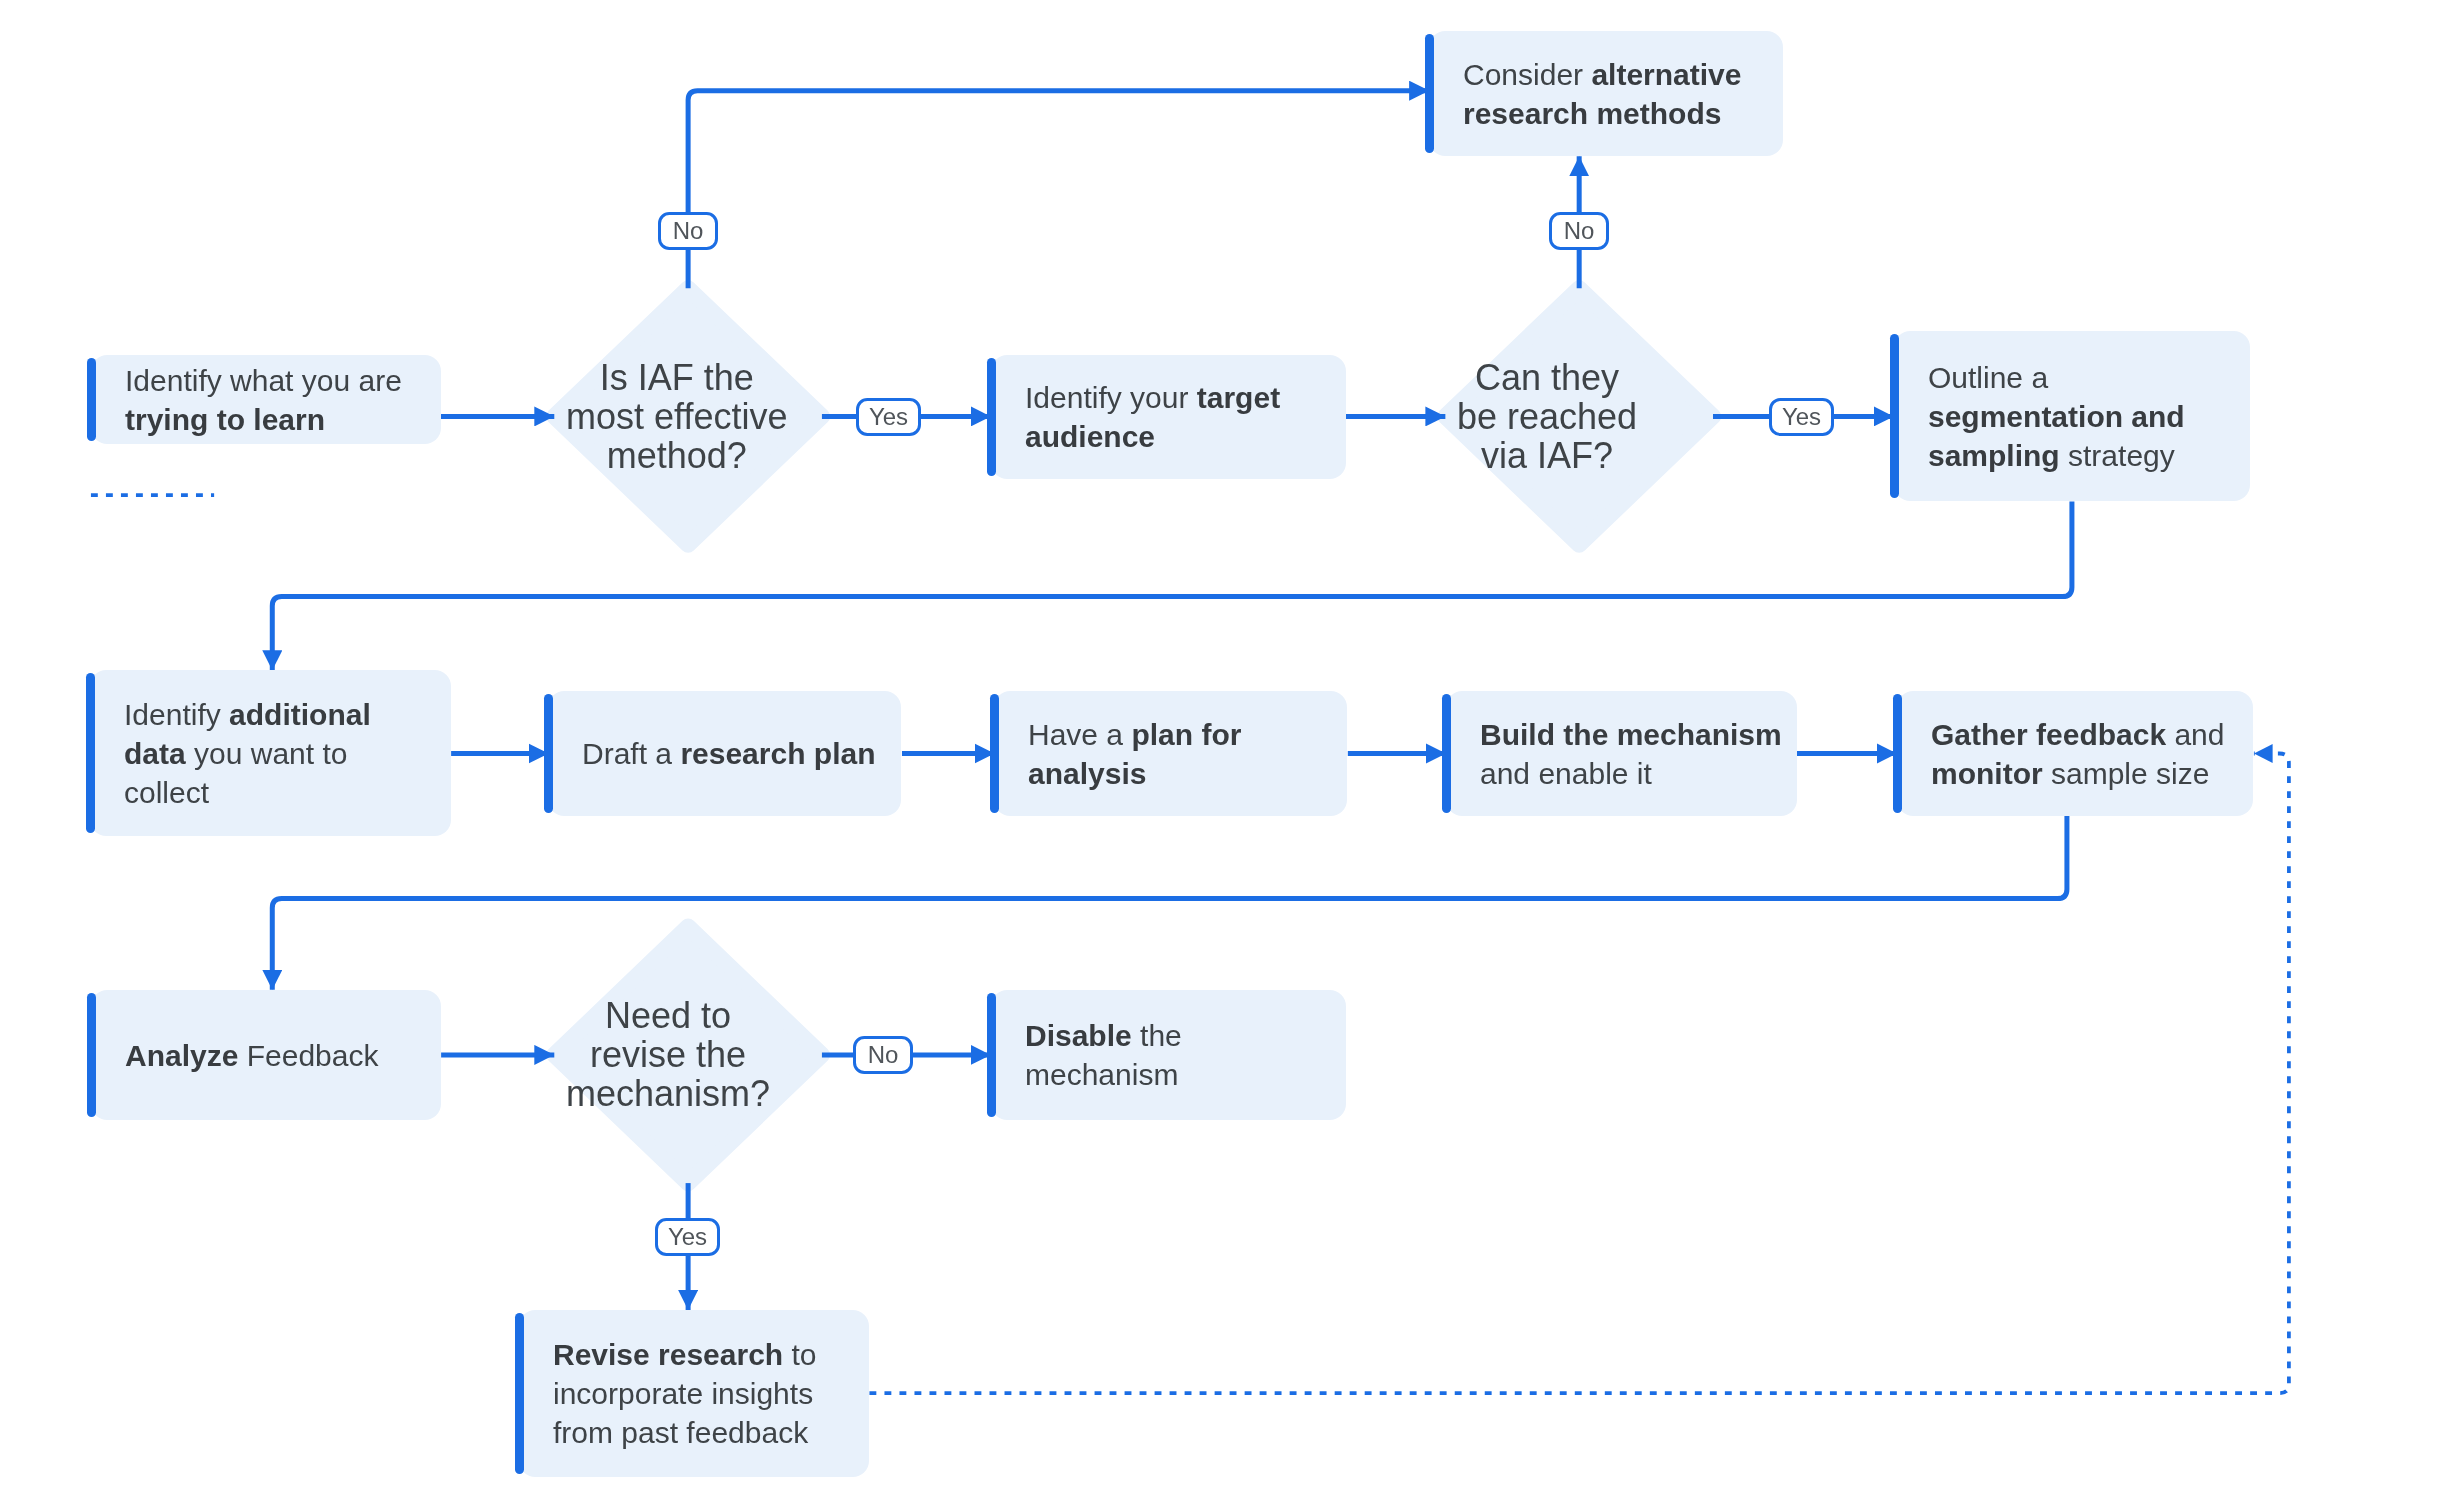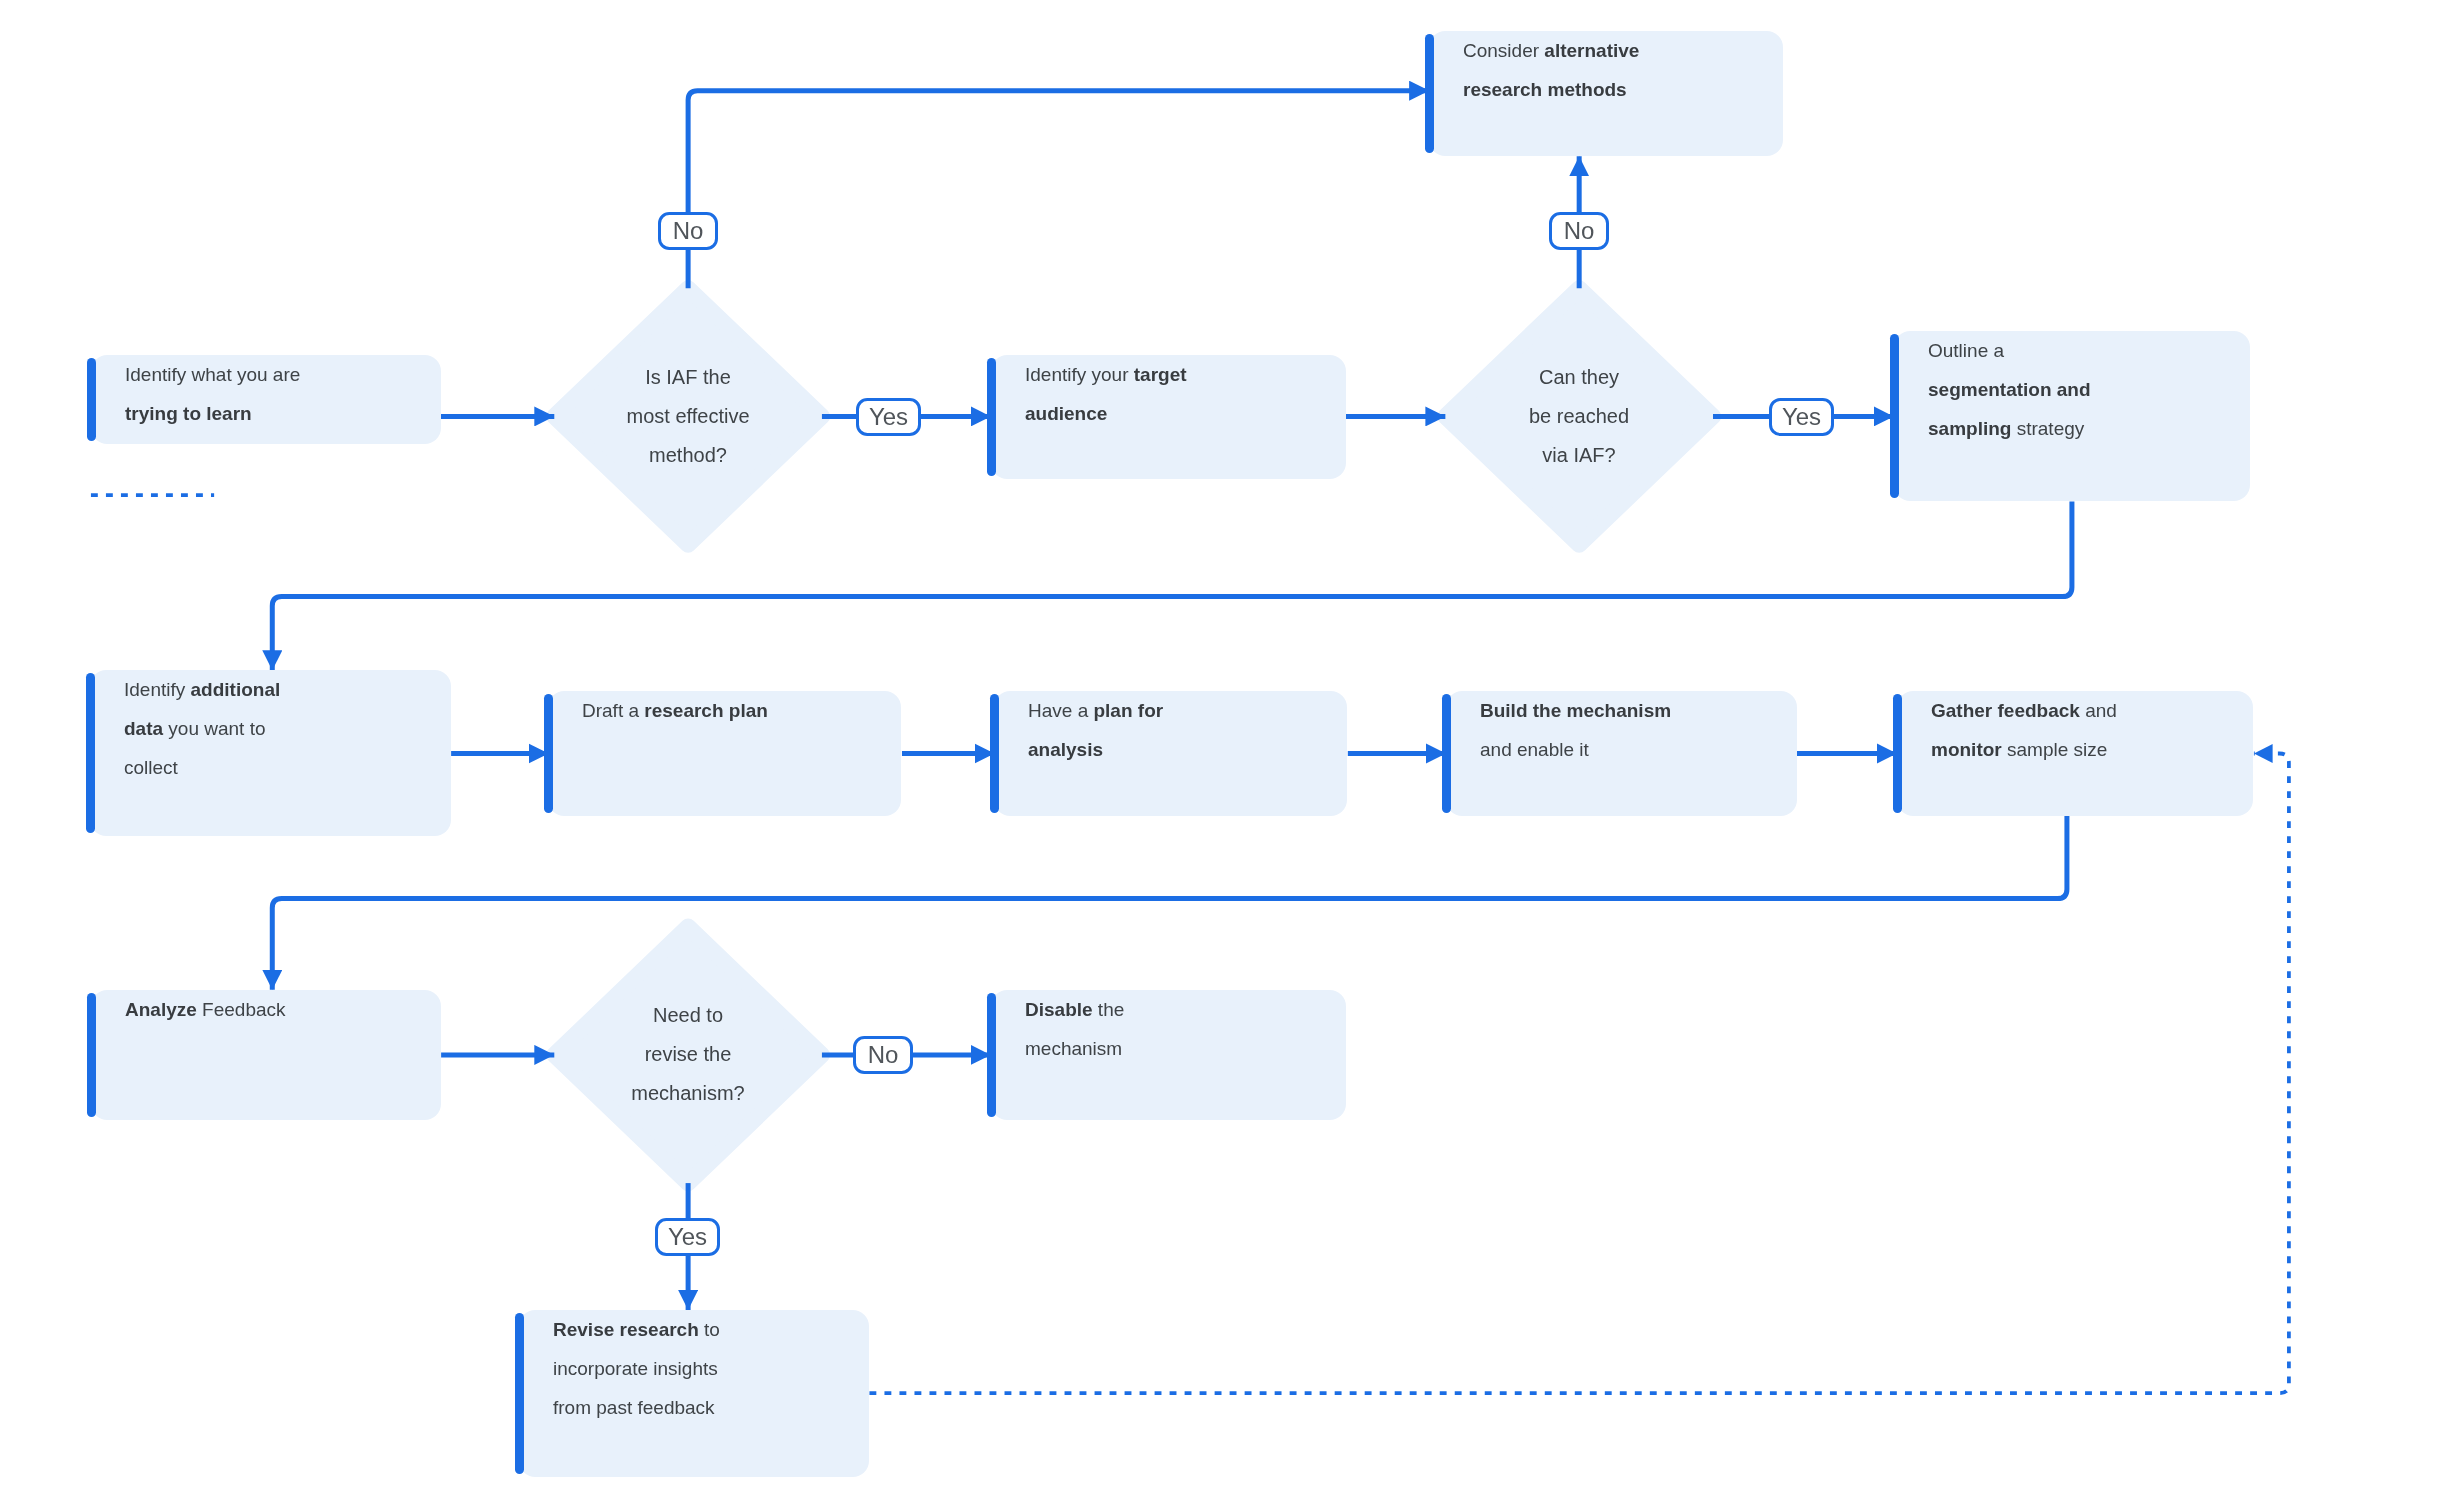--- a/index.html
+++ b/index.html
@@ -19,34 +19,34 @@
   #wires{position:absolute;left:0;top:0;width:2438px;height:1507px;}
   #wires path.wire{stroke:var(--accent);stroke-width:8;fill:none;}
   #wires path.dashed{stroke:var(--accent);stroke-width:6;fill:none;stroke-dasharray:11 13;}
   #wires polygon.diamond{fill:var(--fill);stroke:var(--fill);stroke-width:26;stroke-linejoin:round;}
   #wires marker path{fill:var(--accent);}
   .node{
     position:absolute;
     background:var(--fill);
     border-radius:16.3px;
     color:var(--text);
-    font-size:19px;line-height:39px;
-    display:flex;align-items:flex-start;
+    font-size:30px;line-height:39px;
+    display:flex;align-items:center;
     padding-left:34px;box-sizing:border-box;
     white-space:nowrap;
   }
   .node .accent-bar{
     position:absolute;left:-3.8px;top:3.1px;bottom:3.1px;width:8.8px;
     border-radius:5px;background:var(--accent);
   }
   .dlabel{
     position:absolute;
     color:var(--text);
-    font-size:20px;line-height:39px;
-    display:flex;align-items:center;justify-content:center;
+    font-size:36px;line-height:39px;
+    display:flex;align-items:center;justify-content:flex-start;
     text-align:center;white-space:nowrap;
   }
   .badge{
     position:absolute;
     background:#ffffff;
     border:3.8px solid var(--accent);
     border-radius:11.3px;
     color:var(--badge-text);
     font-size:24px;
     display:flex;align-items:center;justify-content:center;

